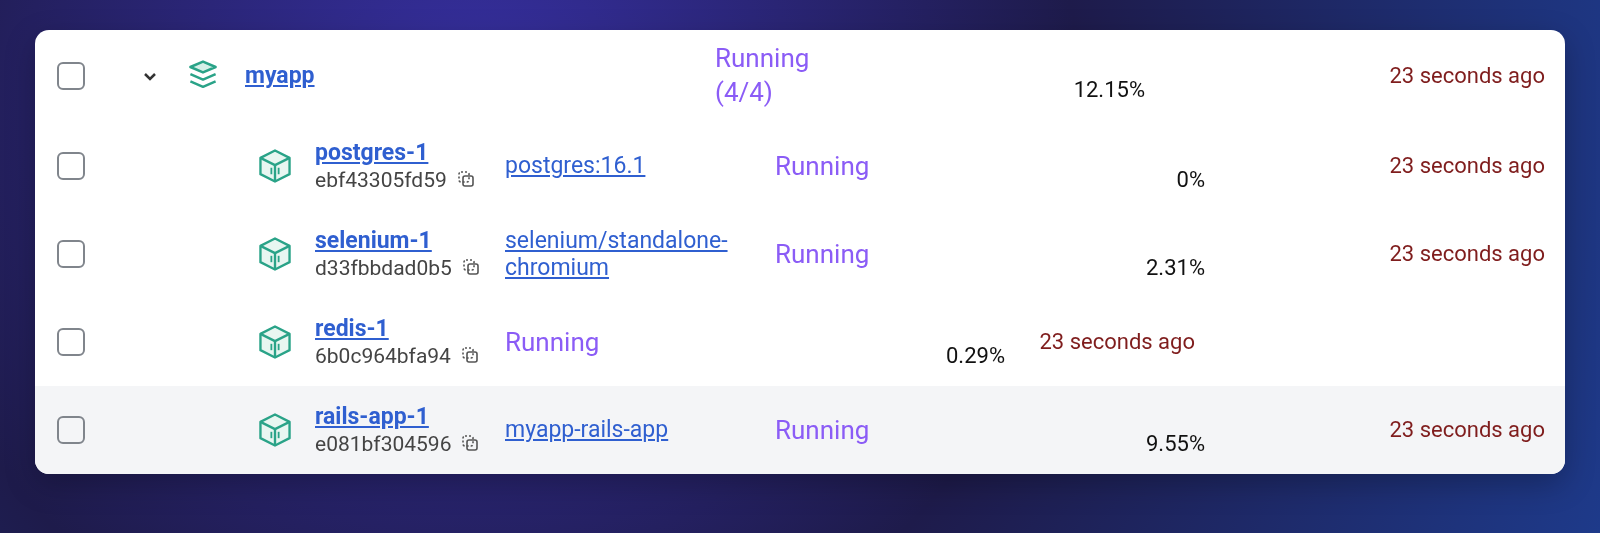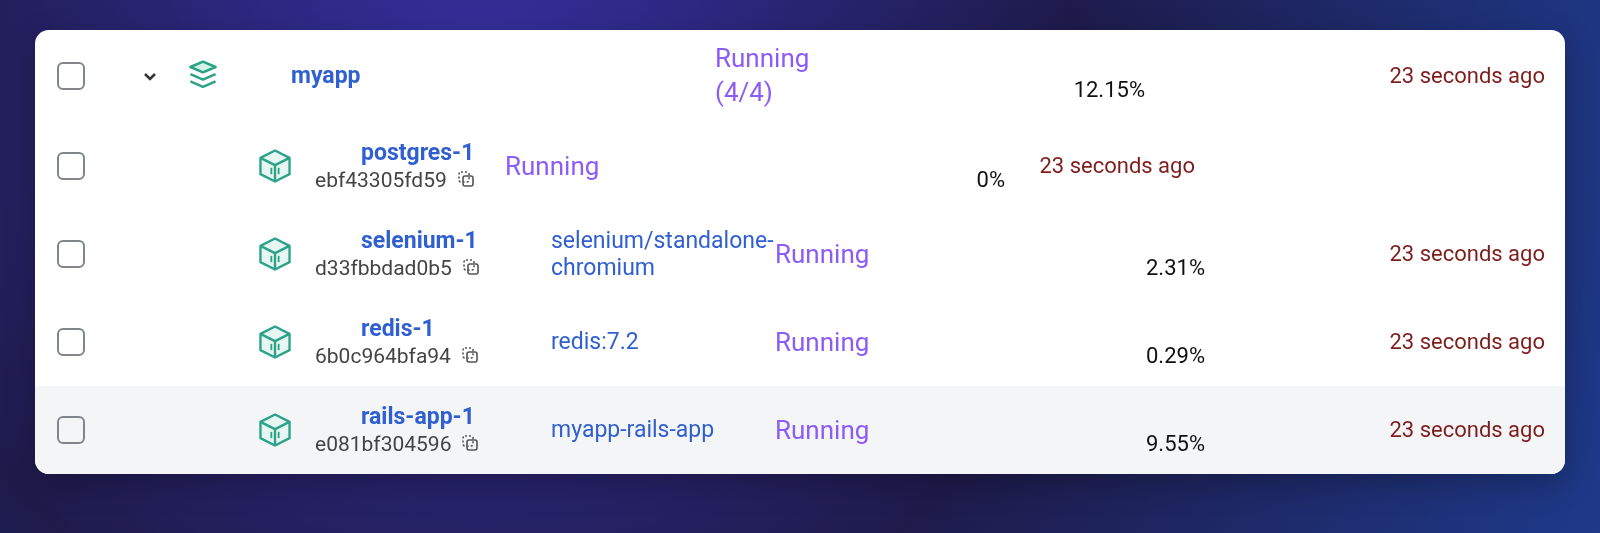--- a/index.html
+++ b/index.html
@@ -44,24 +44,24 @@
   .chevron {
     width: 22px; height: 22px;
     display: flex; align-items: center; justify-content: center;
     cursor: pointer;
   }
   .chevron svg { width: 16px; height: 16px; stroke: #333; stroke-width: 2.5; fill: none; }
   .stack-icon svg { width: 36px; height: 36px; }
   .cube-icon svg { width: 40px; height: 40px; }
   .link {
     color: #2f5fd0;
+    text-decoration: underline;
     font-size: 23px;
     font-weight: 700;
     cursor: pointer;
-    margin-left: 46px;
   }
   .link.image {
     font-weight: 400;
   }
   .name-col { display: flex; flex-direction: column; gap: 2px; }
   .id-row { display: flex; align-items: center; gap: 9px; }
   .id-text { color: #444; font-size: 21px; }
   .copy-icon { width: 22px; height: 22px; cursor: pointer; }
   .copy-icon svg { width: 20px; height: 20px; stroke: #555; stroke-width: 1.6; fill: none; }
   .status-block { display: flex; flex-direction: column; line-height: 1.3; }
@@ -126,20 +126,23 @@
         <a class="link">postgres-1</a>
         <div class="id-row">
           <span class="id-text">ebf43305fd59</span>
           <span class="copy-icon"><svg viewBox="0 0 20 20">
   <rect x="7" y="7" width="10" height="10" rx="2"></rect>
   <rect x="3" y="3" width="10" height="10" rx="2" stroke-dasharray="2 2"></rect>
 </svg></span>
         </div>
       </div>
     </div>
+    <div class="cell">
+      <a class="link image">postgres:16.1</a>
+    </div>
     <div class="cell status">Running</div>
     <div class="cell cpu">0%</div>
     <div class="cell time">23 seconds ago</div>
   </div>
       <div class="row child">
     <div class="cell">
       <div class="checkbox"></div>
     </div>
     <div class="cell spacer"></div>
     <div class="cell cube-icon">
@@ -193,23 +196,20 @@
         <a class="link">redis-1</a>
         <div class="id-row">
           <span class="id-text">6b0c964bfa94</span>
           <span class="copy-icon"><svg viewBox="0 0 20 20">
   <rect x="7" y="7" width="10" height="10" rx="2"></rect>
   <rect x="3" y="3" width="10" height="10" rx="2" stroke-dasharray="2 2"></rect>
 </svg></span>
         </div>
       </div>
     </div>
-    <div class="cell">
-      <a class="link image">redis:7.2</a>
-    </div>
     <div class="cell status">Running</div>
     <div class="cell cpu">0.29%</div>
     <div class="cell time">23 seconds ago</div>
   </div>
       <div class="row child highlight">
     <div class="cell">
       <div class="checkbox"></div>
     </div>
     <div class="cell spacer"></div>
     <div class="cell cube-icon">

